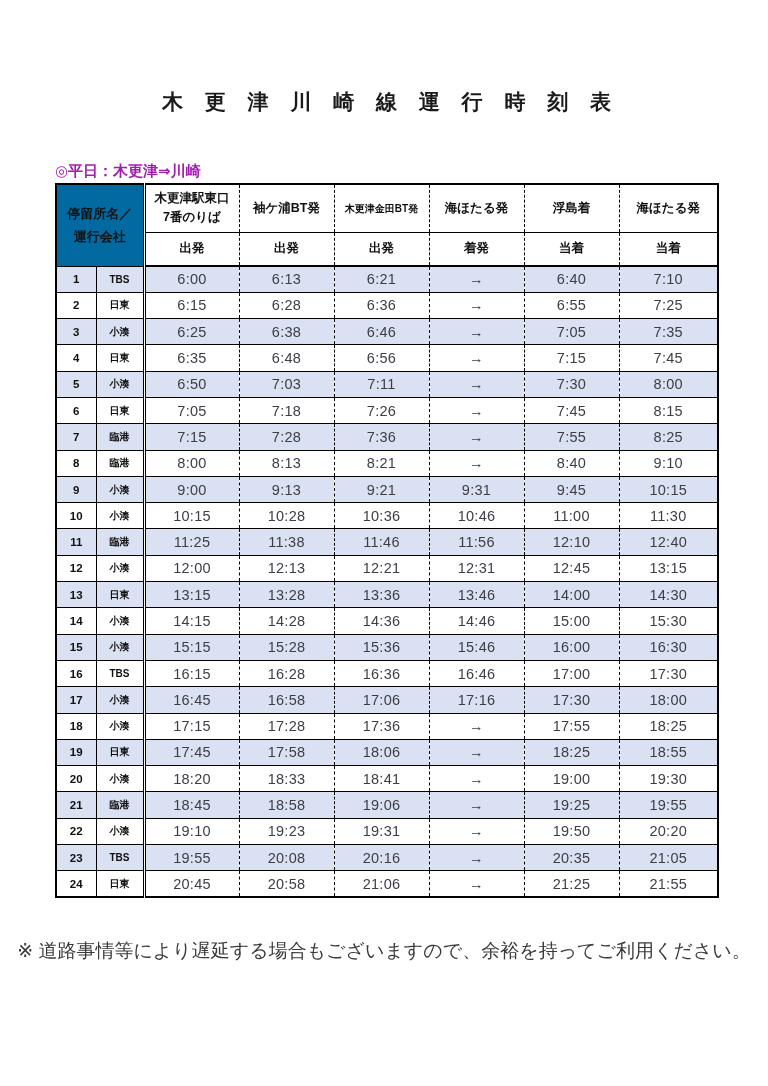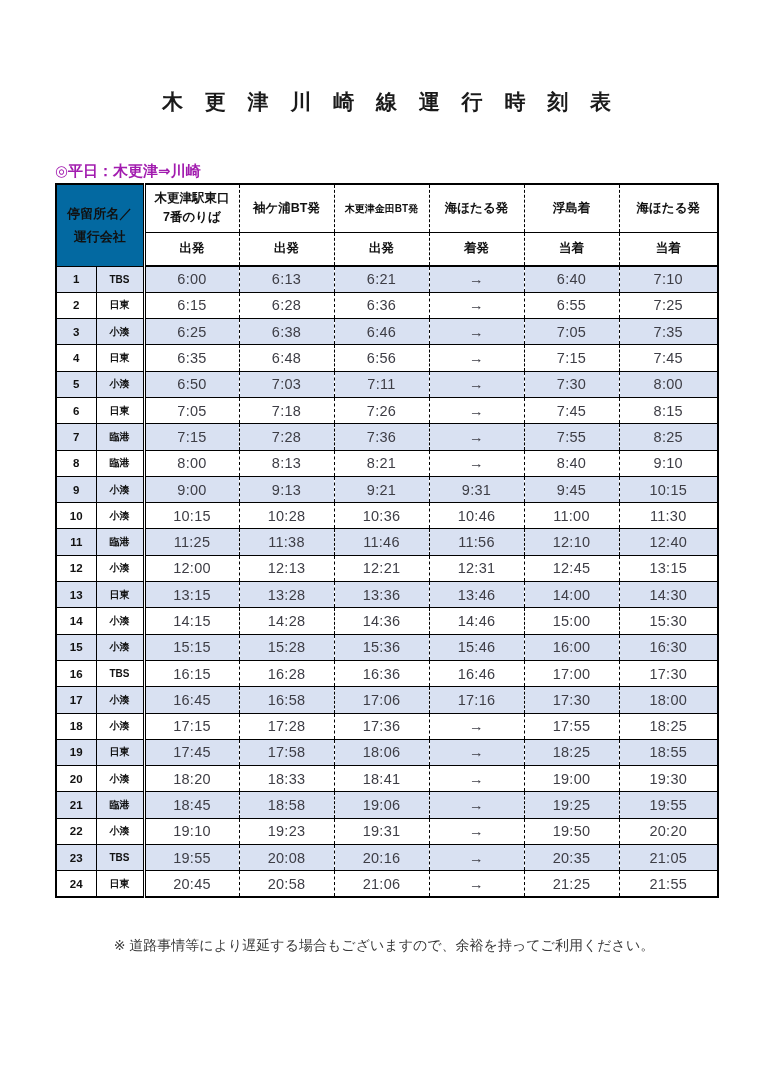--- a/index.html
+++ b/index.html
@@ -65,21 +65,21 @@
     color: #3d3d45;
     border-left: 1px dashed #000;
     border-right: 1px dashed #000;
     letter-spacing: 0.02em;
   }
   tbody tr.shaded td { background: #d9e1f2; }
   tbody tr.plain td { background: #ffffff; }
   .notes {
     margin-top: 34px;
     text-align: center;
-    font-size: 14px;
+    font-size: 19px;
     color: #3a3a3a;
     line-height: 1.95;
   }
 </style>
 </head>
 <body>
 
 <div class="title">木 更 津 川 崎 線 運 行 時 刻 表</div>
 
 <div class="subtitle">◎平日：木更津⇒川崎</div>

